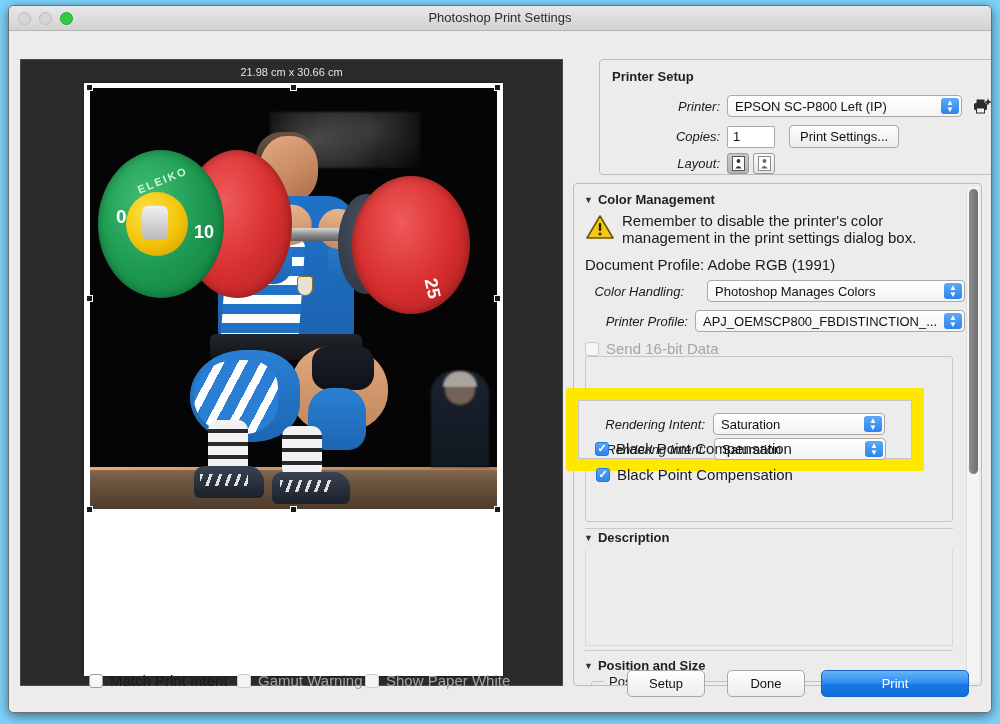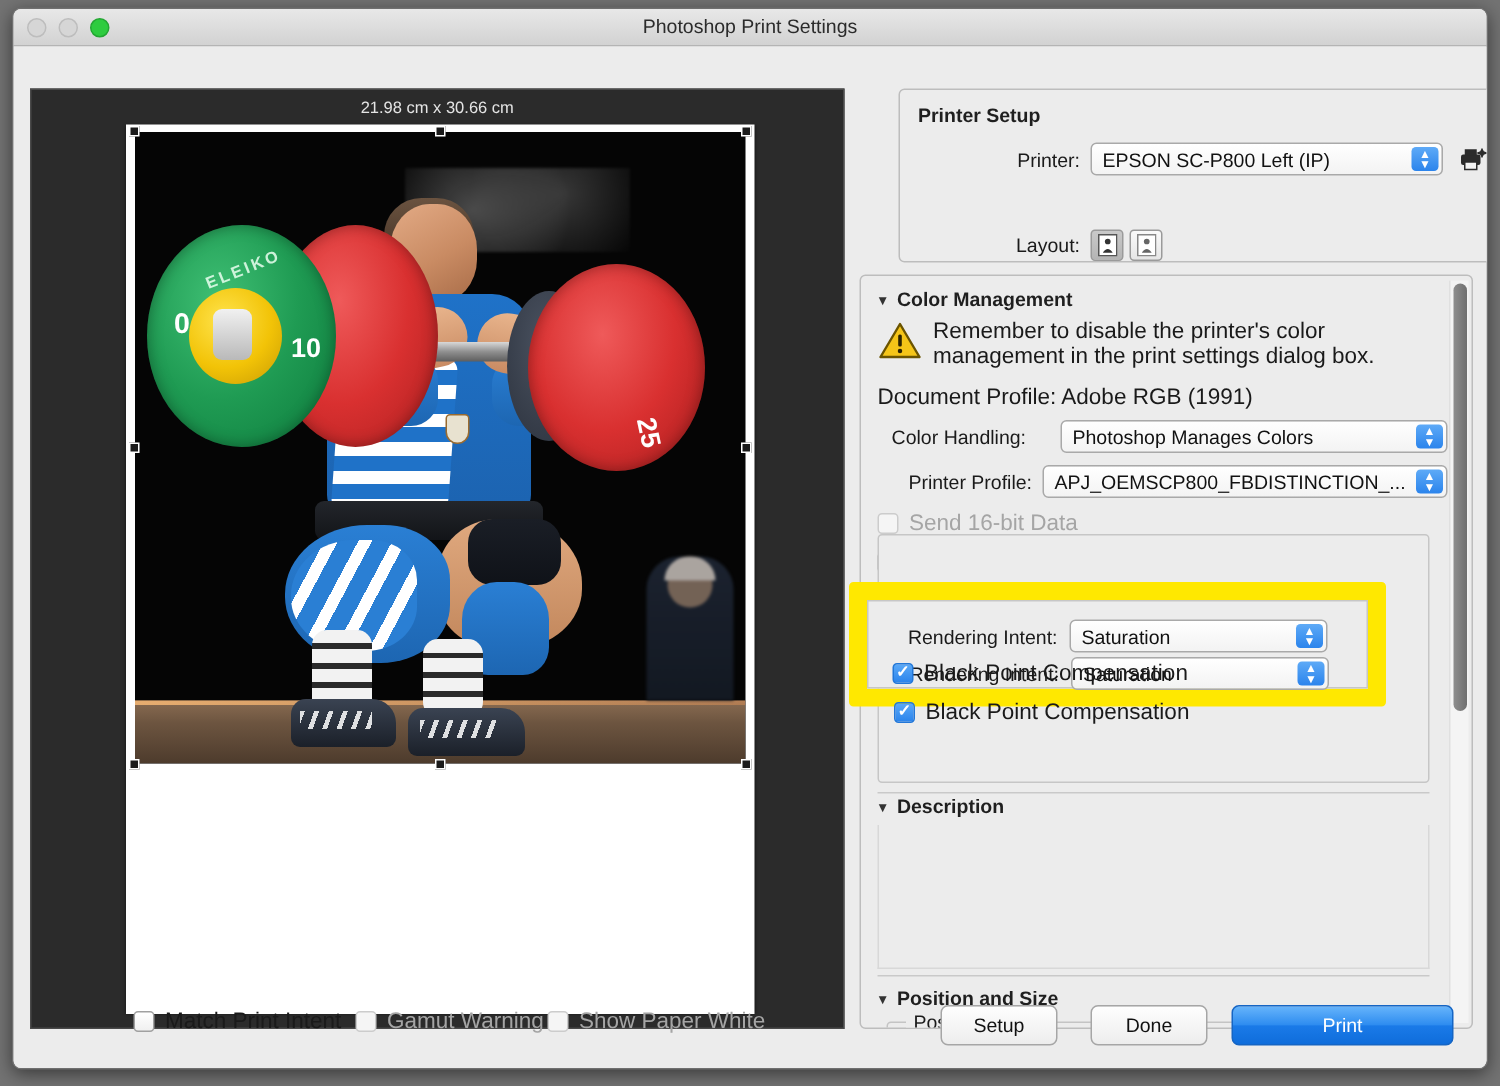--- a/index.html
+++ b/index.html
@@ -5,21 +5,21 @@
   * { box-sizing: border-box; margin: 0; padding: 0; }
   html, body {
     width: 1000px; height: 724px;
     background: #1c1c1c;
     font-family: "Liberation Sans", sans-serif;
     overflow: hidden;
   }
   #root {
     position: relative;
     width: 1000px; height: 724px;
-    background: #737373;
+    background: #7dd3fc;
   }
 
   
   .window {
     position: absolute;
     left: 8px; top: 5px;
     width: 984px; height: 708px;
     background: #ececec;
     border-radius: 6px;
     border: 1px solid #6f6f6f;
@@ -287,21 +287,21 @@
     width: 409px; height: 627px;
   }
   .group-box {
     background: #ececec;
     border: 1px solid #bdbdbd;
     border-radius: 4px;
   }
   .printer-setup { position: absolute; left: 0; top: 0; width: 409px; height: 116px; margin-left: 26px; }
   .section-title { font-size: 13px; font-weight: bold; color: #1f1f1f; }
   .row { display: flex; align-items: center; }
-  .lbl { font-size: 13px; color: #1a1a1a; text-align: right; }
+  .lbl { font-size: 13px; color: #1a1a1a; text-align: right; font-style: italic; }
 
   .popup {
     position: relative;
     height: 22px;
     background: linear-gradient(to bottom, #ffffff 0%, #f3f3f3 100%);
     border: 1px solid #a9a9a9;
     border-radius: 4px;
     font-size: 13px; color: #111;
     display: flex; align-items: center;
     padding-left: 7px;
@@ -509,20 +509,29 @@
             <div style="margin-left:10px; width:20px; height:18px;">
               <svg width="20" height="18" viewBox="0 0 20 18">
                 <rect x="2" y="6" width="13" height="7" rx="1.5" fill="#2b2b2b"></rect>
                 <rect x="4.5" y="2.5" width="8" height="4" fill="#2b2b2b"></rect>
                 <rect x="4.5" y="11" width="8" height="5" fill="#f2f2f2" stroke="#2b2b2b" stroke-width="1"></rect>
                 <path d="M16 1.5 l1.2 2.4 L20 5 l-2.8 1.1 L16 8.5 l-1.2-2.4 L12 5 l2.8-1.1z" fill="#2b2b2b"></path>
               </svg>
             </div>
           </div>
 
+          <div class="row" style="position:absolute; left:12px; top:65px; width:385px;">
+            <div class="lbl" style="width:108px;">Copies:</div>
+            <div class="textfield" style="margin-left:7px; width:48px;">
+              <span>1</span>
+            </div>
+            <div class="pushbtn" style="margin-left:14px;">
+              <span>Print Settings...</span>
+            </div>
+          </div>
 
           <div class="row" style="position:absolute; left:12px; top:93px; width:385px;">
             <div class="lbl" style="width:108px;">Layout:</div>
             <div class="layout-btn active" style="margin-left:7px;">
               <svg width="13" height="15" viewBox="0 0 13 15">
                 <rect x="0.5" y="0.5" width="12" height="14" fill="#fff" stroke="#555"></rect>
                 <circle cx="6.5" cy="5" r="1.9" fill="#333"></circle>
                 <path d="M3.2 12.5 q3.3-5 6.6 0z" fill="#333"></path>
               </svg>
             </div>

